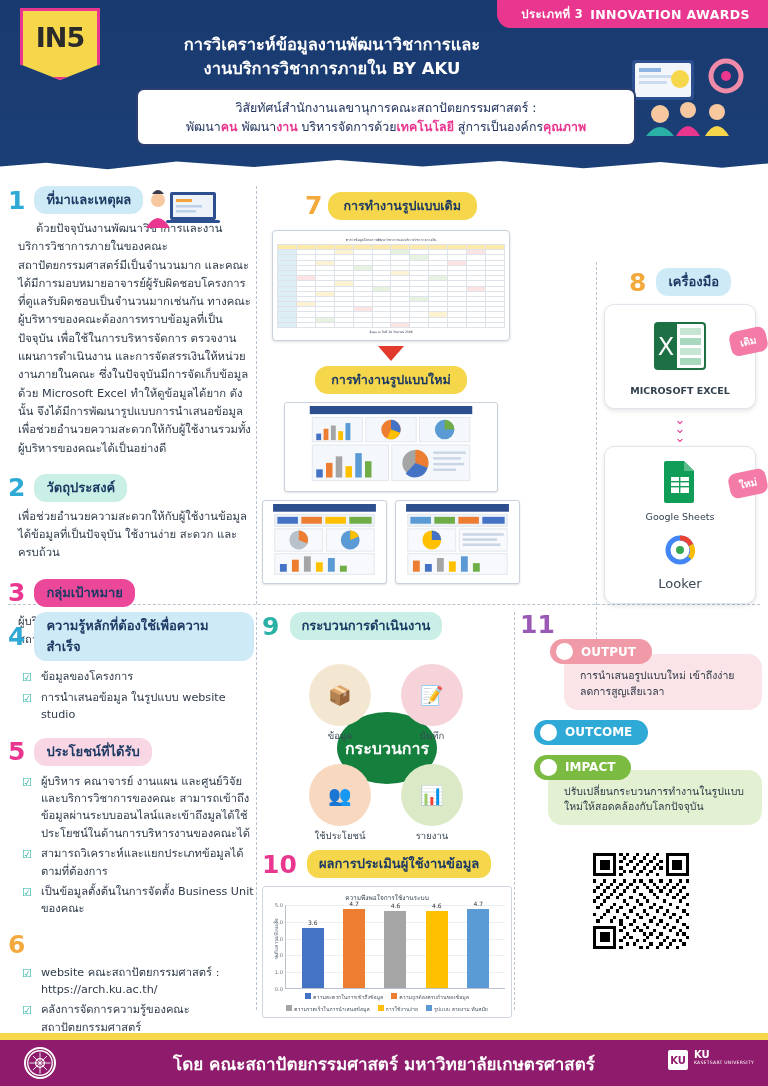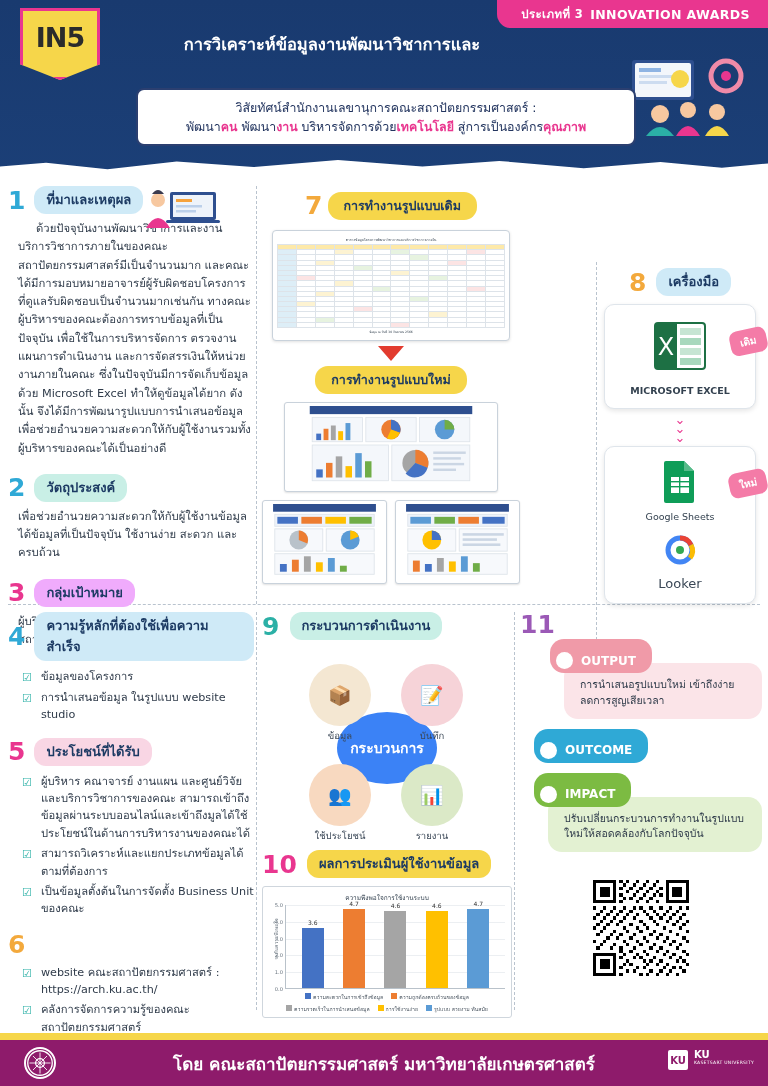--- a/index.html
+++ b/index.html
@@ -119,28 +119,28 @@
   .proc-circle {
     position:relative; width:224px; height:204px; margin:6px auto 0 auto;
   }
   .pc-node {
     position:absolute; width:62px;height:62px;border-radius:50%;
     display:flex;align-items:center;justify-content:center;font-size:19px;
   }
   .pc-label { position:absolute; font-size:9.5px; color:#3a4756; text-align:center; width:70px;}
   .pc-center {
     position:absolute; left:62px; top:66px; width:100px;height:72px;border-radius:50%;
-    background:#3b82f6; color:#fff; display:flex;align-items:center;justify-content:center;
-    font-size:14px; font-weight:bold;
+    background:#15803d; color:#fff; display:flex;align-items:center;justify-content:center;
+    font-size:16px; font-weight:bold;
   }
 
   .outbox { border-radius:14px; padding:8px 12px 10px 16px; font-size:10.5px; line-height:1.5; color:#2f3b4a; margin-top:-10px; }
   .outhead {
     display:inline-flex; align-items:center; gap:8px; color:#fff; font-weight:bold; font-size:12px;
-    border-radius:14px; padding:13px 16px 4px 6px; position:relative;
+    border-radius:14px; padding:4px 16px 4px 6px; position:relative;
   }
   .outdot { width:17px;height:17px;border-radius:50%;background:#fff; flex:none;}
 
   
   .chart-card { background:#fff;border:1px solid #cfd6dd;border-radius:3px;padding:6px 6px 4px 6px; }
   .chart-title { font-size:6.5px; text-align:center; color:#33414f; margin-bottom:2px;}
   .chart-plot { position:relative; height:84px; border-left:.8px solid #b9c2ca; border-bottom:.8px solid #b9c2ca; margin-left:16px;}
   .grid-line { position:absolute; left:0; right:0; border-top:.5px solid #eceff2;}
   .bars { position:absolute; left:0;right:0;bottom:0;top:0; display:flex; align-items:flex-end; justify-content:space-around; padding:0 6px;}
   .bar { width:22px; position:relative; }
@@ -175,20 +175,21 @@
       <span class="cat-th">ประเภทที่ 3</span>
       <span>INNOVATION AWARDS</span>
     </div>
 
     <div class="in5">
       <span>IN5</span>
     </div>
 
     <div class="hdr-title">
       <div>การวิเคราะห์ข้อมูลงานพัฒนาวิชาการและ</div>
+      <div>งานบริการวิชาการภายใน BY AKU</div>
     </div>
 
     <svg class="hdr-illu" viewBox="0 0 128 84">
       <rect x="10" y="8" width="62" height="40" rx="3" fill="#2e4f8f"></rect>
       <rect x="13" y="11" width="56" height="34" rx="2" fill="#f3f6fb"></rect>
       <rect x="17" y="16" width="22" height="4" fill="#8fb4e3"></rect>
       <rect x="17" y="23" width="34" height="3" fill="#cddcf0"></rect>
       <rect x="17" y="29" width="28" height="3" fill="#cddcf0"></rect>
       <circle cx="58" cy="27" r="9" fill="#f6d64a"></circle>
       <circle cx="104" cy="24" r="15" fill="none" stroke="#ef8aa8" stroke-width="5"></circle>
@@ -243,21 +244,21 @@
       <div class="sec-head">
         <span class="num" style="color:#2fa9d6;">2</span>
         <span class="sec-title-pill" style="background:#c9efe6;">วัตถุประสงค์</span>
       </div>
       <div class="body-txt" style="margin-top:6px;padding-left:10px;">เพื่อช่วยอำนวยความสะดวกให้กับผู้ใช้งานข้อมูลได้ข้อมูลที่เป็นปัจจุบัน ใช้งานง่าย สะดวก และครบถ้วน</div>
     </div>
 
     <div class="sec" style="margin-top:16px;">
       <div class="sec-head">
         <span class="num" style="color:#e9368f;">3</span>
-        <span class="sec-title-pill" style="background:#f0abfc;">กลุ่มเป้าหมาย</span>
+        <span class="sec-title-pill" style="background:#ec4899;">กลุ่มเป้าหมาย</span>
       </div>
       <div class="body-txt" style="margin-top:6px;padding-left:10px;">ผู้บริหาร คณาจารย์ และงานแผนของคณะสถาปัตยกรรมศาสตร์</div>
     </div>
   </div>
 
   <div class="lower-left">
     <div class="sec">
       <div class="sec-head">
         <span class="num" style="color:#2fa9d6;">4</span>
         <span class="sec-title-pill" style="background:#cfeaf7;">ความรู้หลักที่ต้องใช้เพื่อความสำเร็จ</span>

